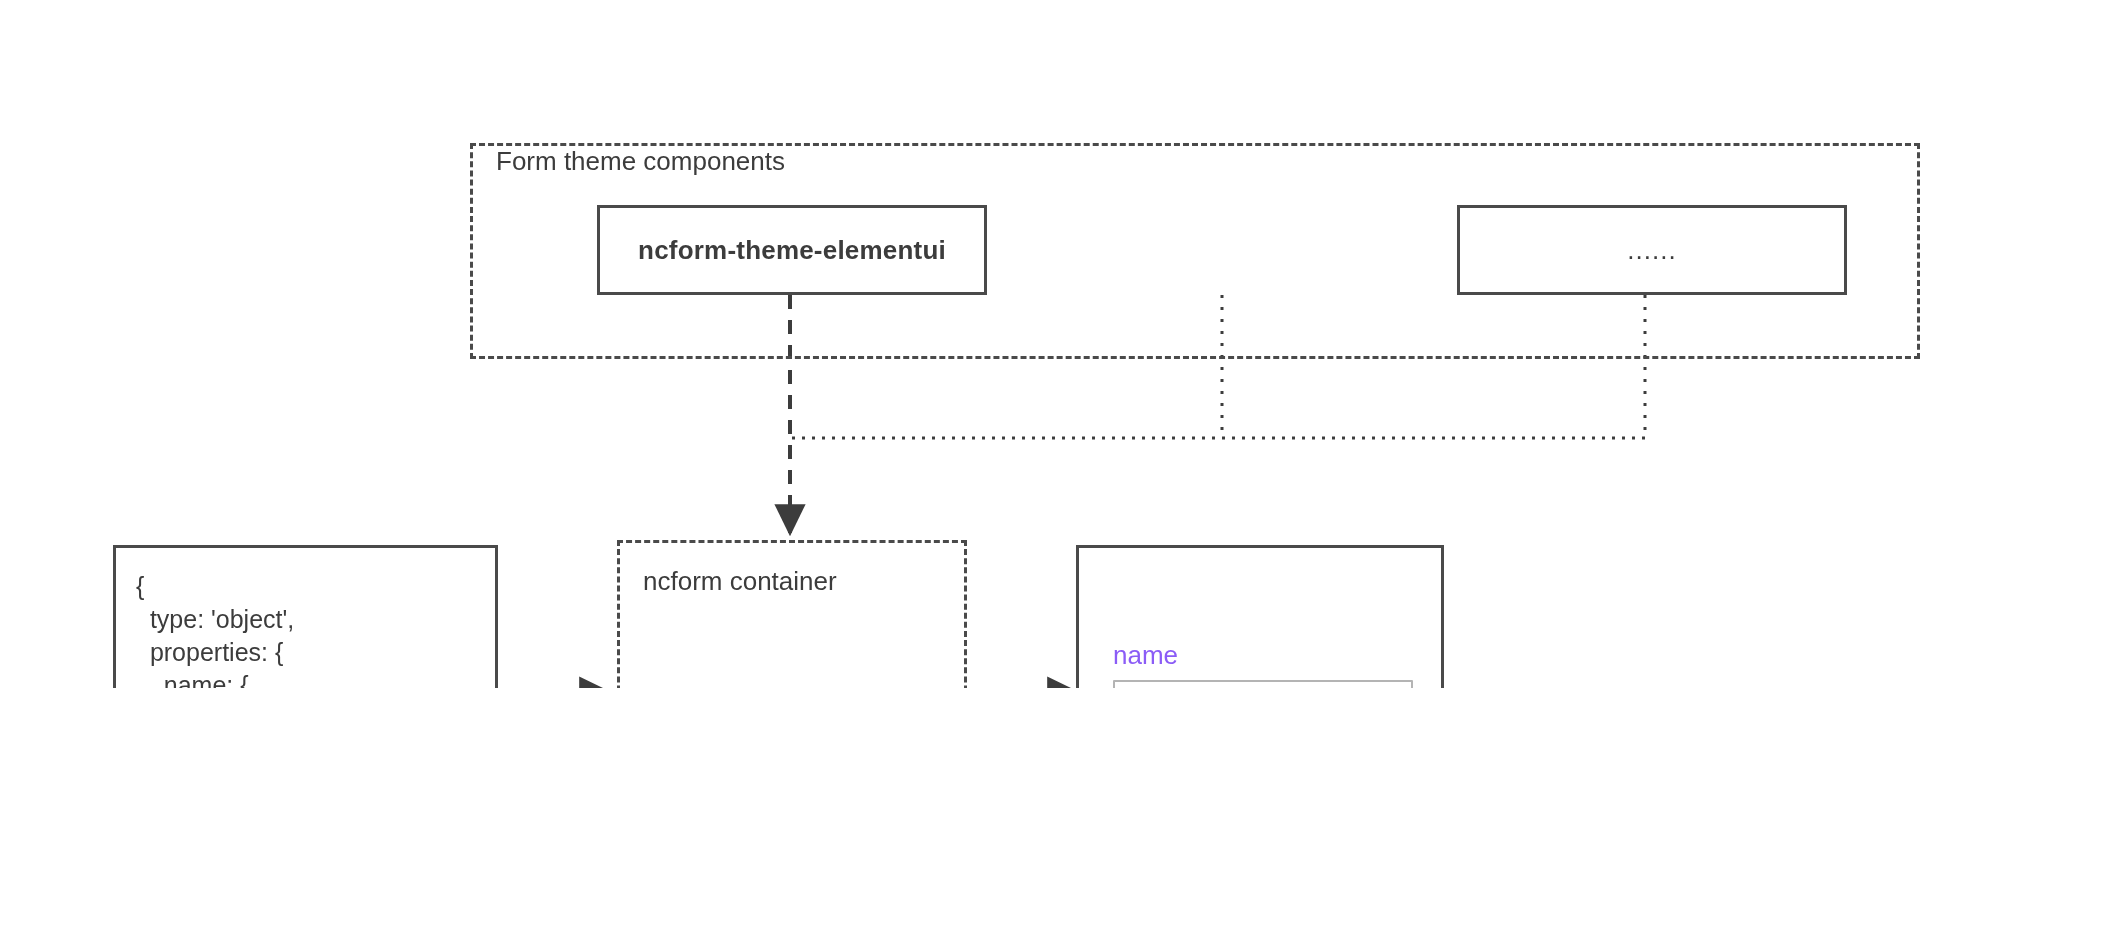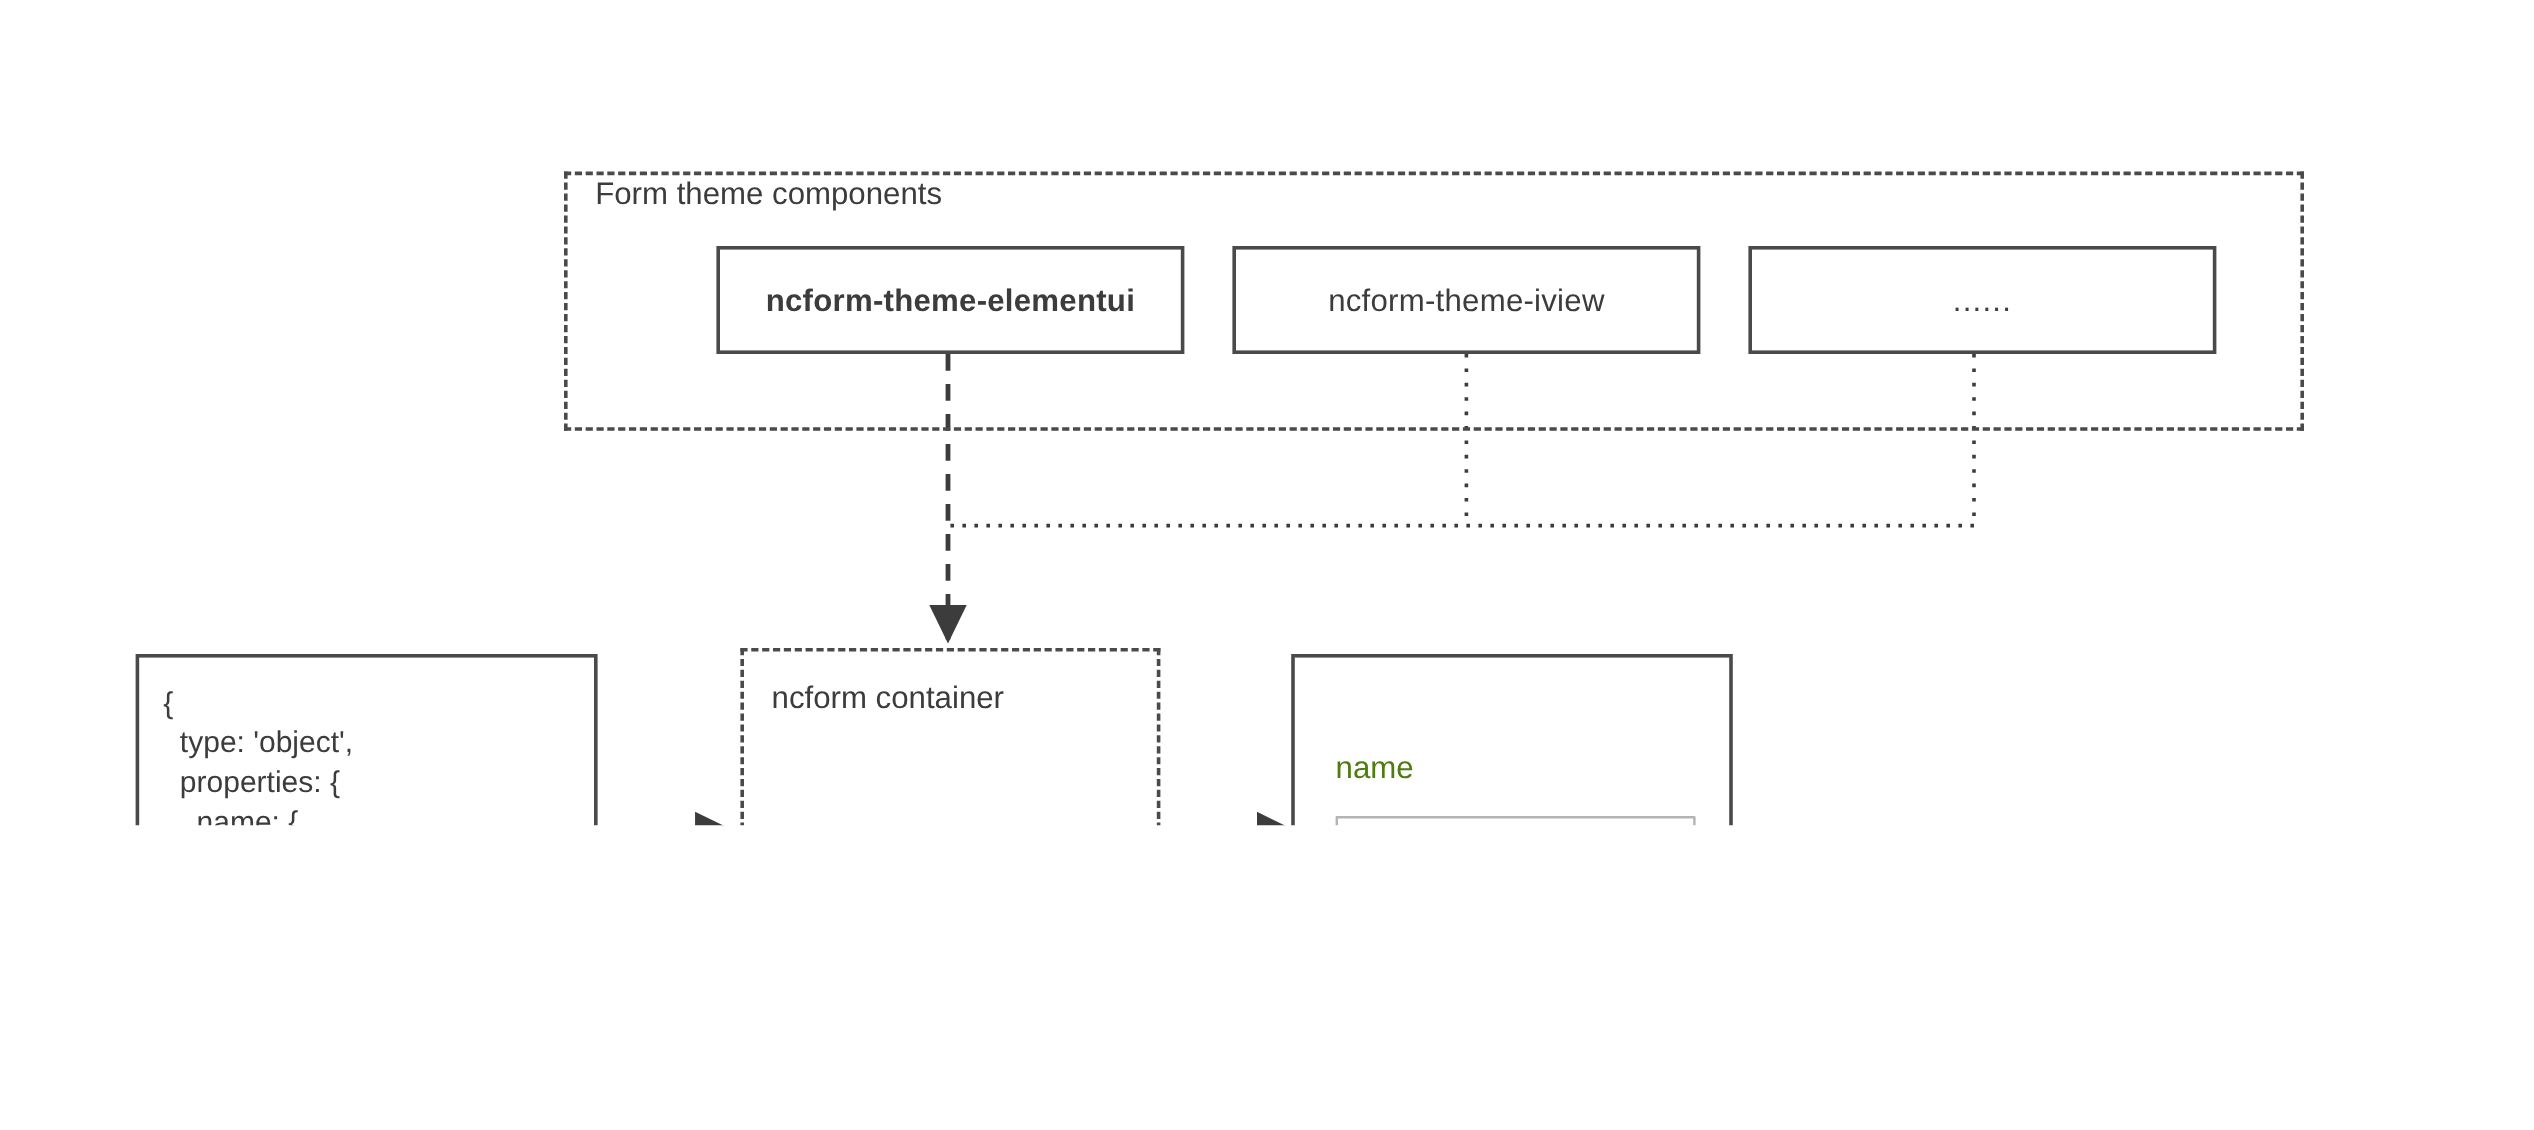--- a/index.html
+++ b/index.html
@@ -72,23 +72,23 @@
   }
 
   
   .form-panel {
     display: block;
     padding: 0;
   }
   .form-field-label {
     position: absolute;
     left: 34px;
-    top: 76px;
+    top: 92px;
     font-size: 26px;
-    color: #4d7c0f;
+    color: #8b5cf6;
     text-align: center;
   }
   .form-input {
     position: absolute;
     left: 34px;
     top: 132px;
     width: 300px;
     height: 54px;
     box-sizing: border-box;
     border: 2px solid #b4b4b4;
@@ -132,23 +132,20 @@
   </svg>
 
   <div class="dashed-group" style="left:470px; top:143px; width:1450px; height:216px;">
   </div>
   <div class="group-label" style="left:490px; top:148px;">Form theme components</div>
 
   <div class="box" style="left:597px; top:205px; width:390px; height:90px;font-weight:bold;">
     <span class="box-label">ncform-theme-elementui</span>
   </div>
 
-  <div class="box" style="left:1027px; top:205px; width:390px; height:90px;">
-    <span class="box-label">ncform-theme-iview</span>
-  </div>
 
   <div class="box" style="left:1457px; top:205px; width:390px; height:90px;">
     <span class="ellipsis-label">......</span>
   </div>
 
   <div class="box code-box" style="left:113px; top:545px; width:385px; height:296px;">
     <pre class="code-text">{
   type: 'object',
   properties: {
     name: {

